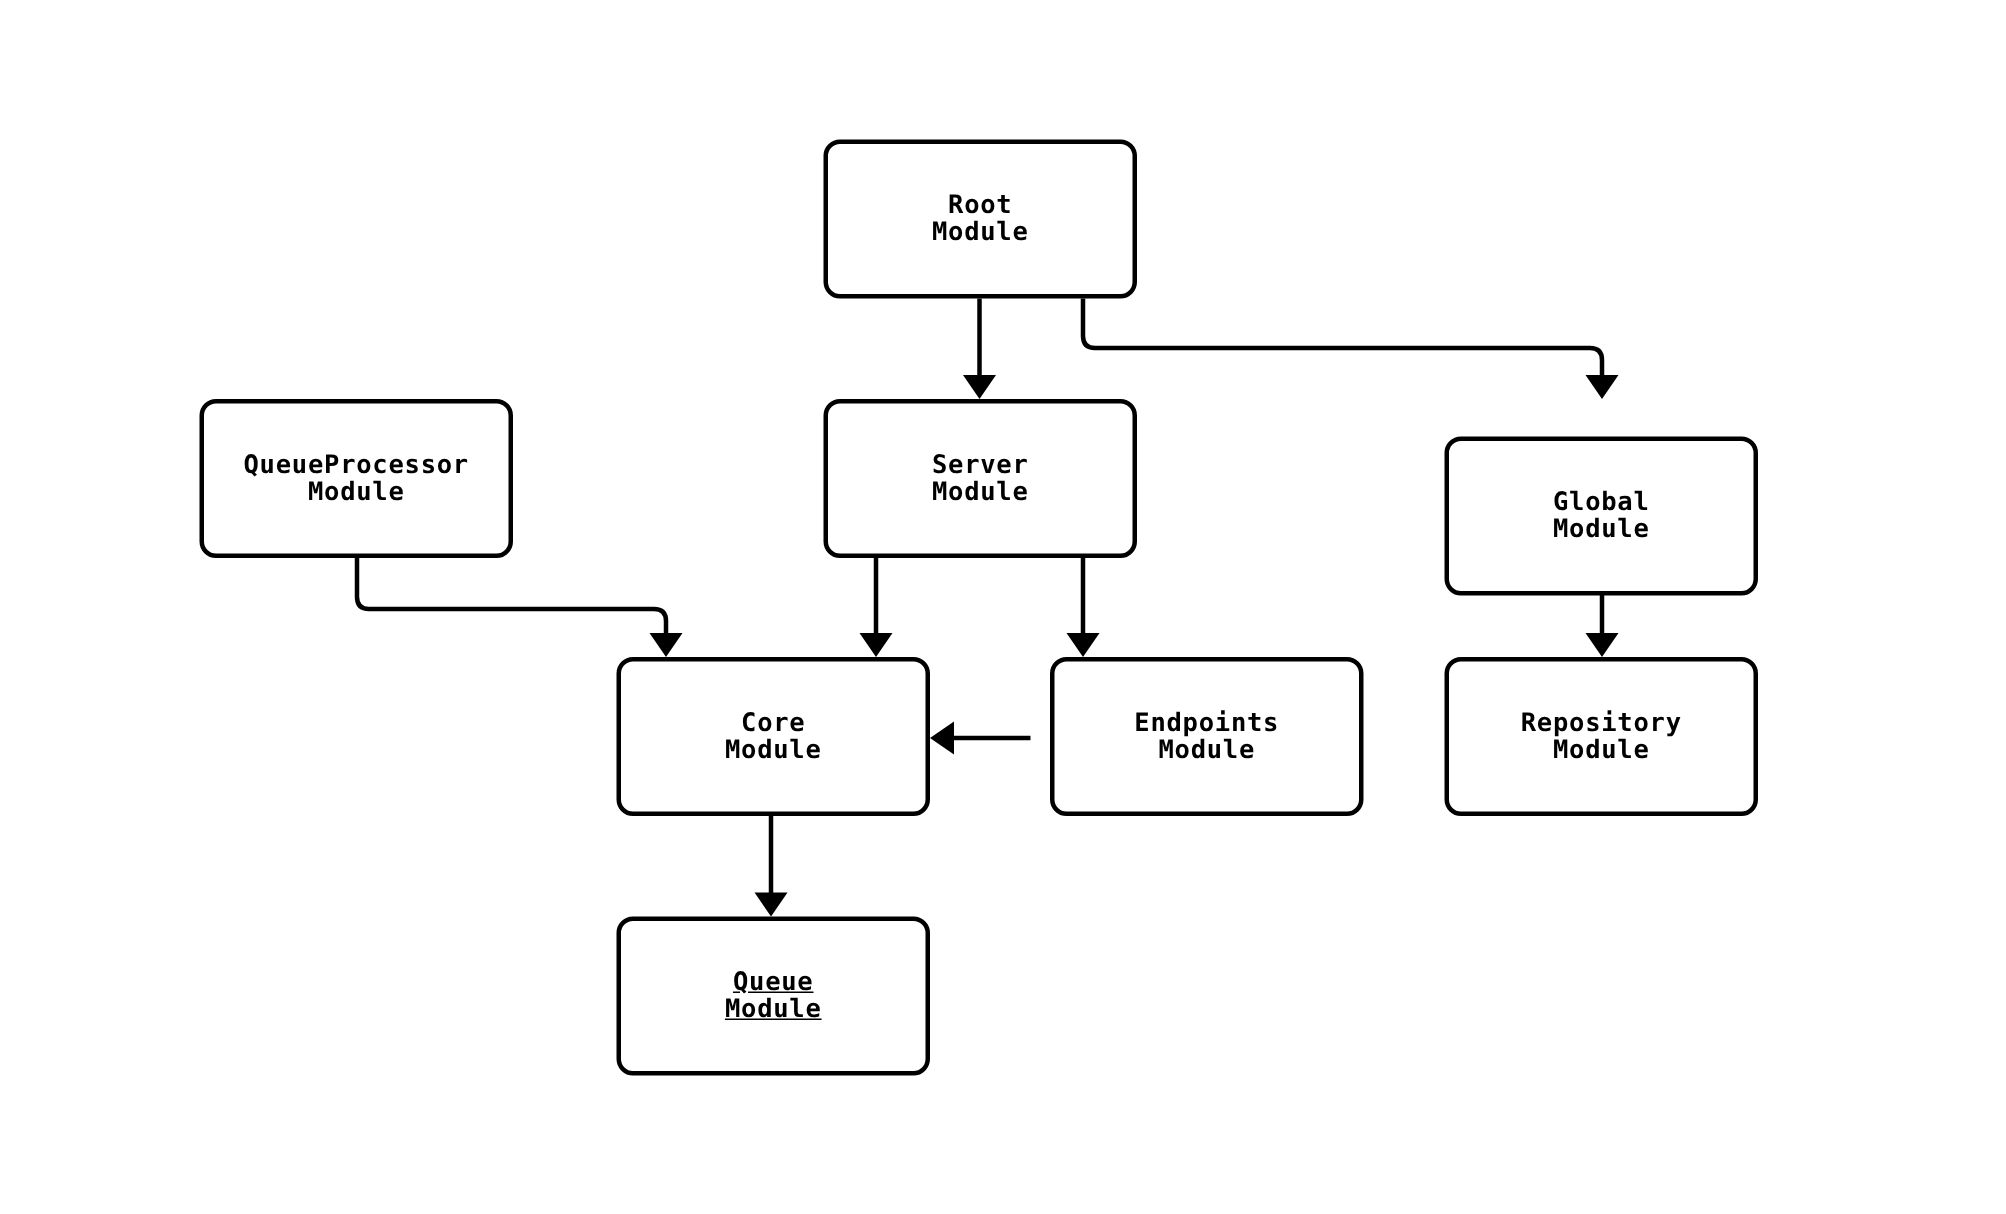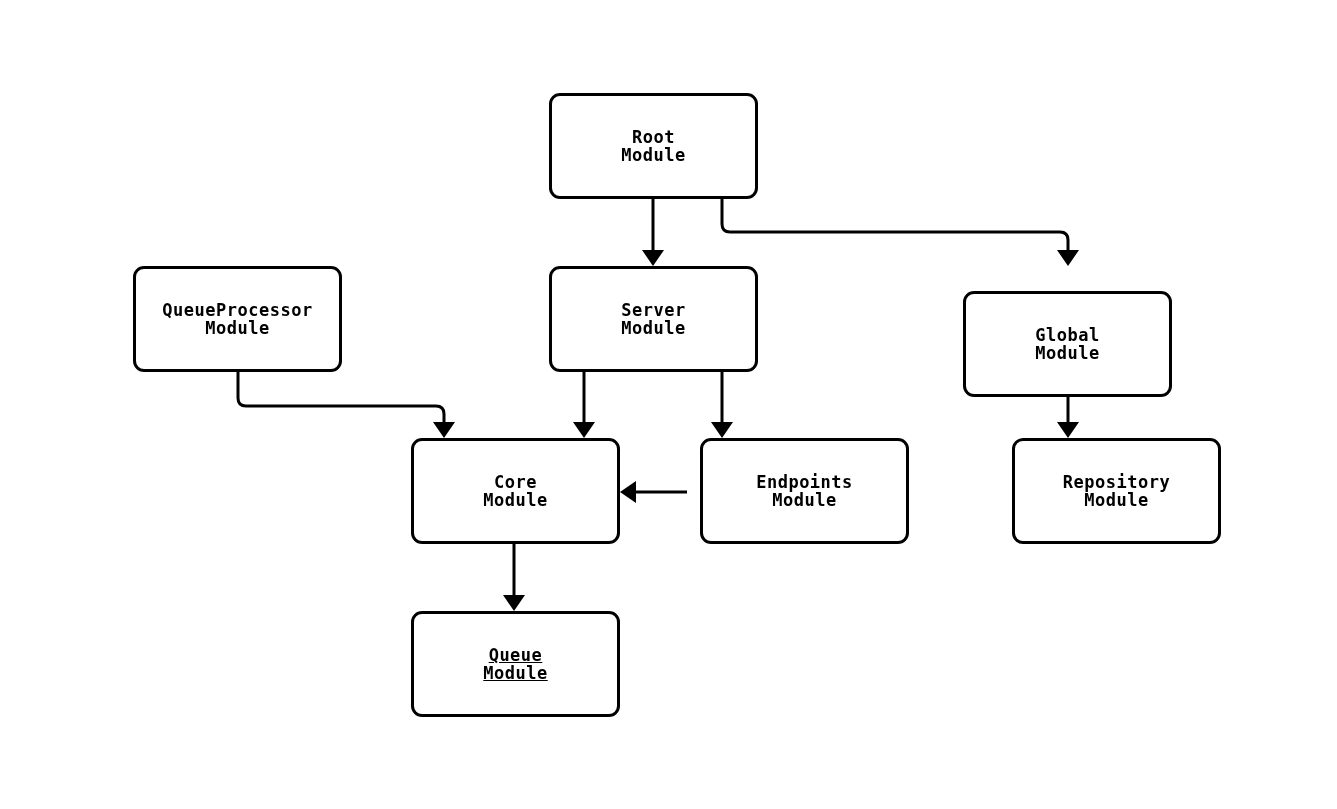--- a/index.html
+++ b/index.html
@@ -40,21 +40,21 @@
     color: #000000;
     white-space: pre-line;
     letter-spacing: 0.5px;
   }
   .node-root        { left: 549px; top:  93px; }
   .node-queueproc   { left: 133px; top: 266px; }
   .node-server      { left: 549px; top: 266px; }
   .node-global      { left: 963px; top: 266px; margin-top: 25px; }
   .node-core        { left: 411px; top: 438px; }
   .node-endpoints   { left: 687px; top: 438px; margin-left: 13px; }
-  .node-repository  { left: 1012px; top: 438px; }
+  .node-repository  { left: 963px; top: 438px; }
   .node-queue       { left: 411px; top: 611px; text-decoration: underline; }
 </style>
 </head>
 <body>
 
 <div class="canvas">
 
   <svg class="edges-layer" width="1337" height="809" viewBox="0 0 1337 809" fill="none" stroke="#000000" stroke-width="3">
 
     <g>

